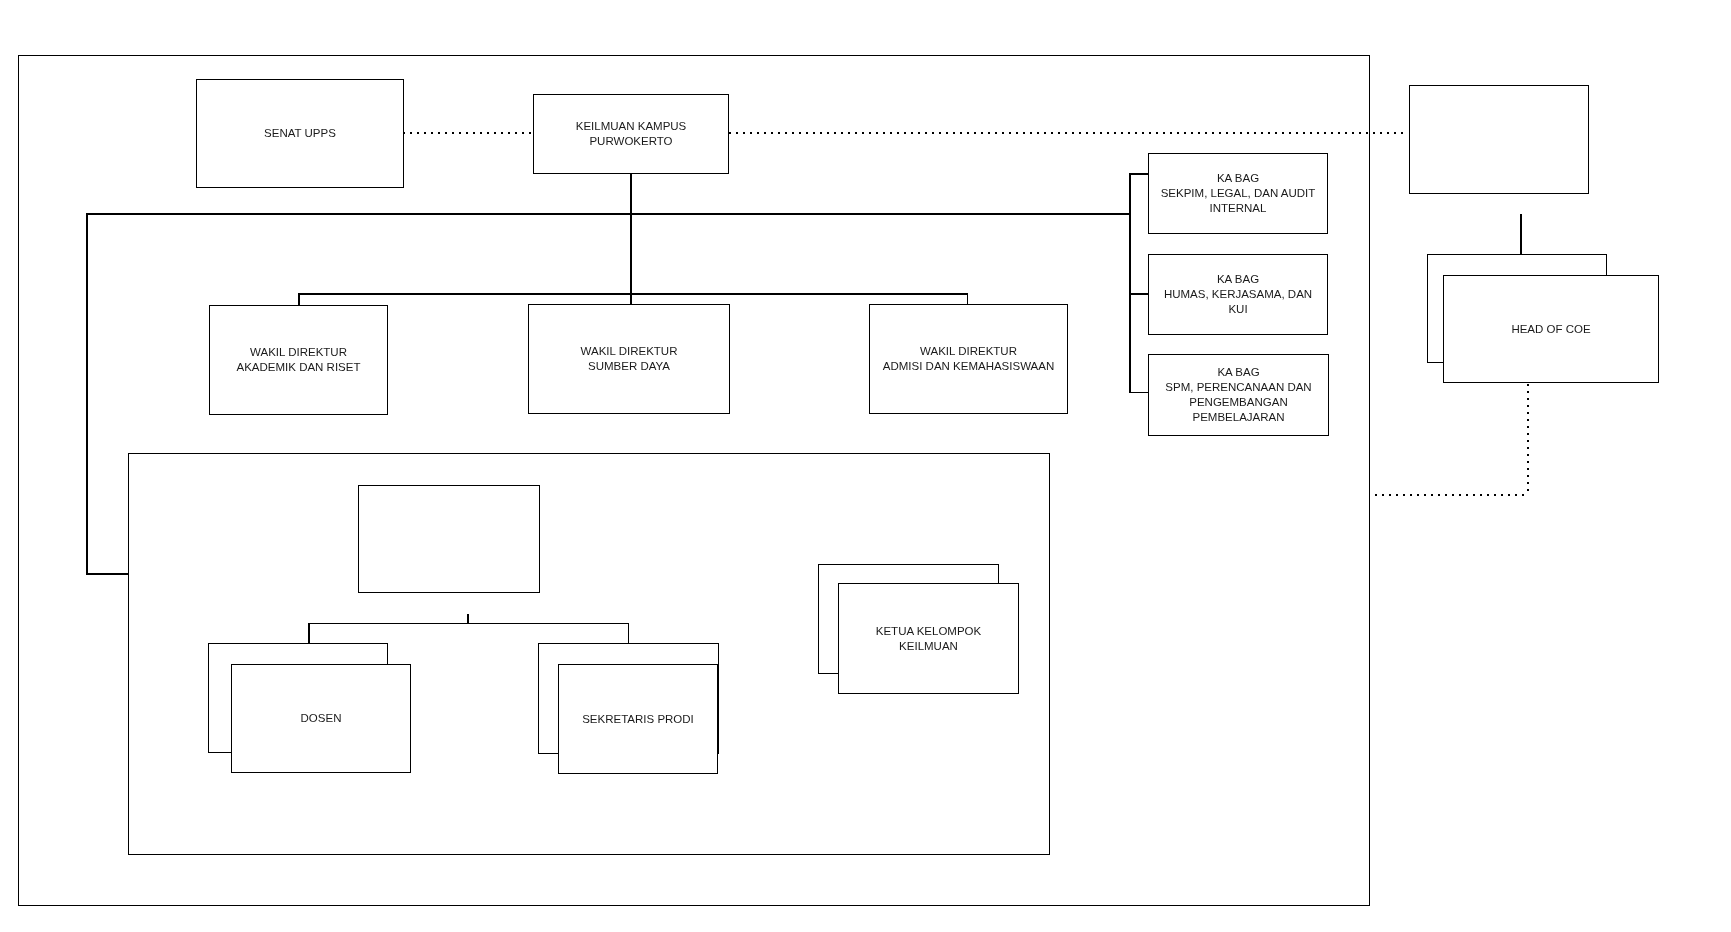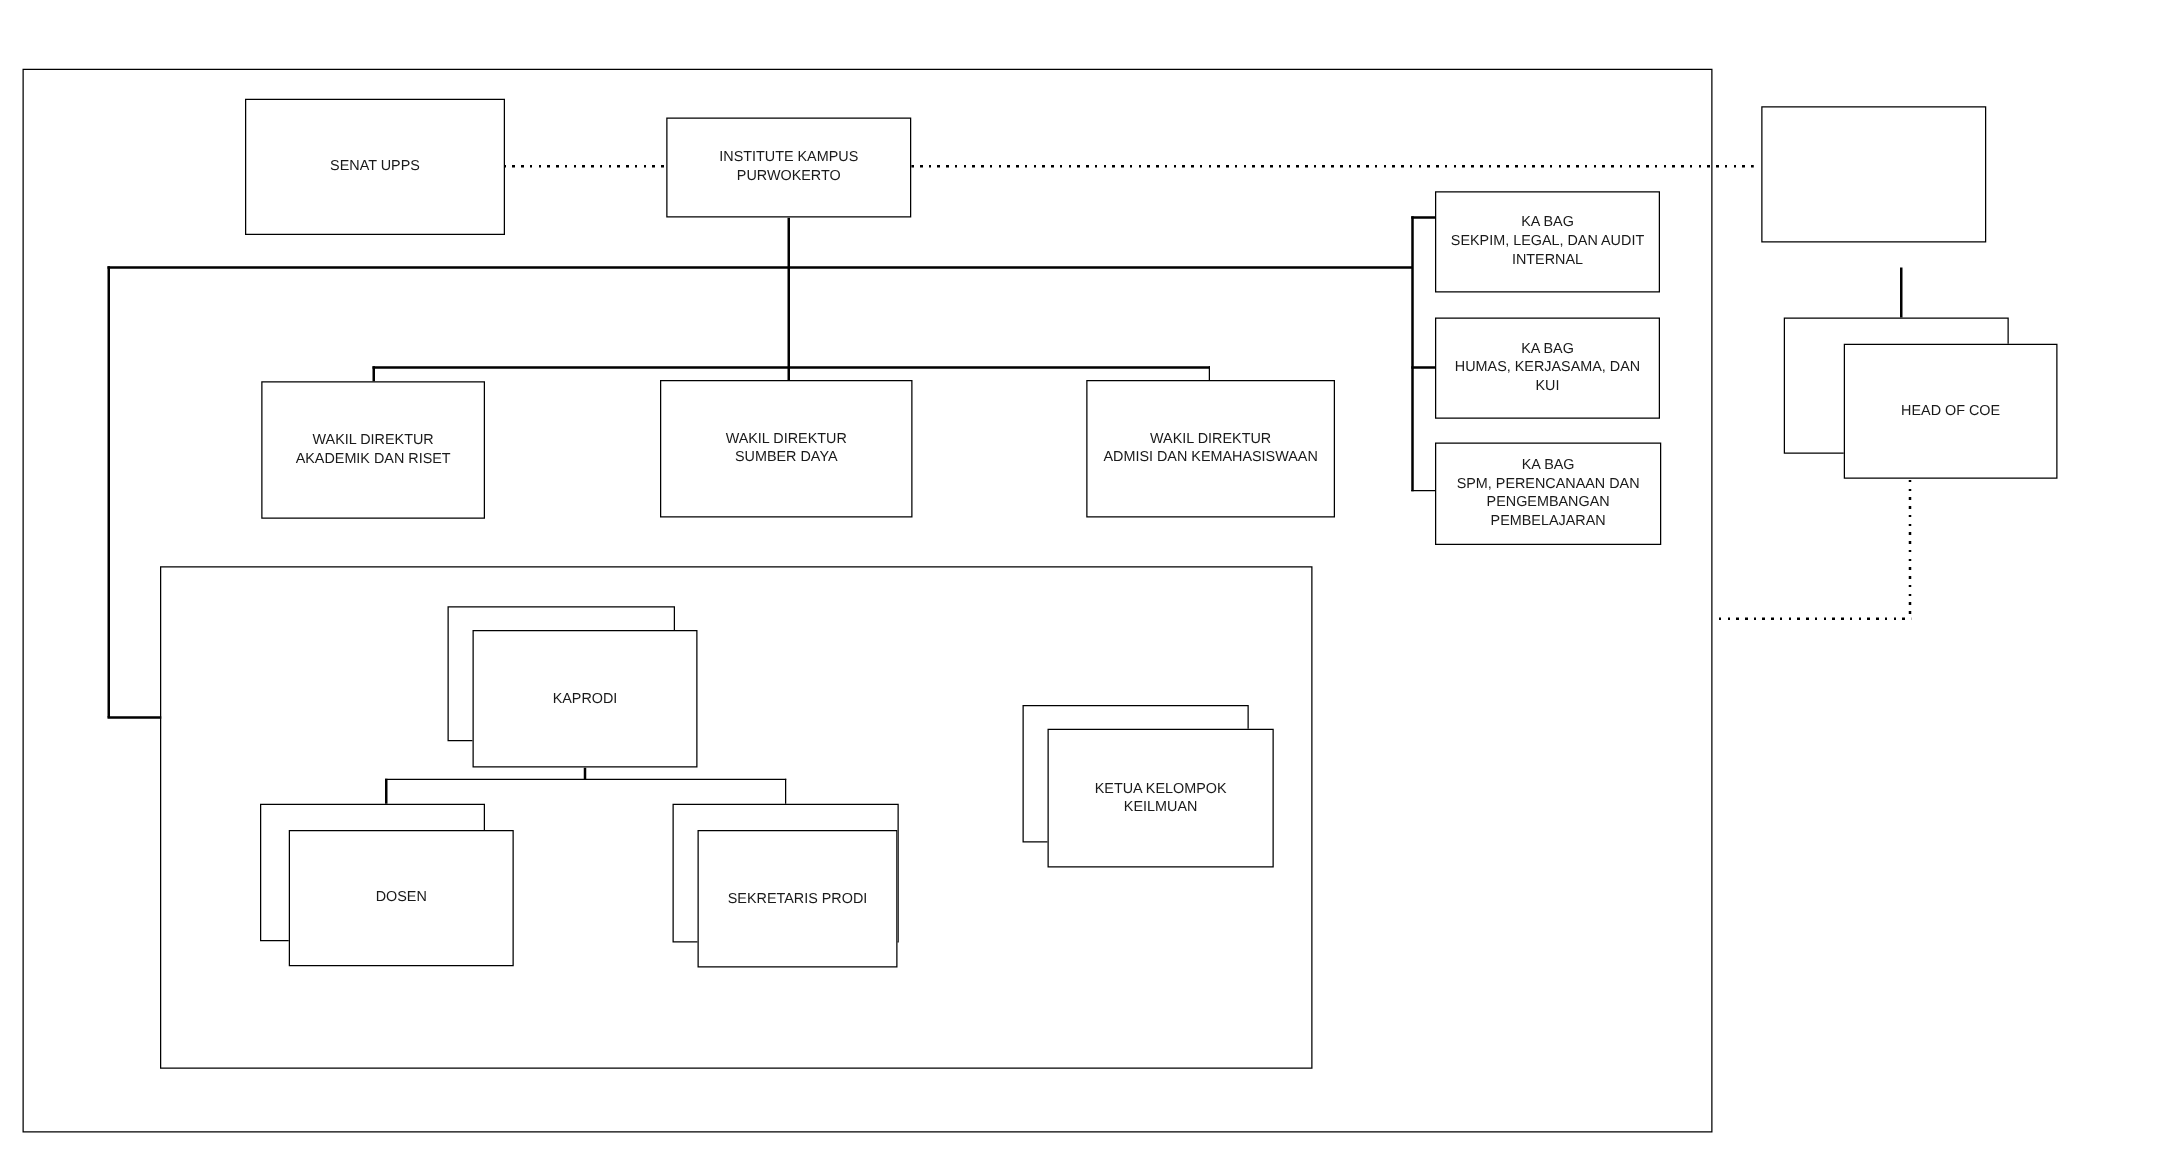--- a/index.html
+++ b/index.html
@@ -78,21 +78,21 @@
   <div class="shadow-box" style="left:358px;top:485px;width:182px;height:108px"></div>
   <div class="shadow-box" style="left:208px;top:643px;width:180px;height:110px"></div>
   <div class="shadow-box" style="left:538px;top:643px;width:181px;height:111px"></div>
   <div class="shadow-box" style="left:818px;top:564px;width:181px;height:110px"></div>
 
   <div class="node" style="left:196px;top:79px;width:208px;height:109px">
     <span class="lbl">SENAT UPPS</span>
   </div>
 
   <div class="node" style="left:533px;top:94px;width:196px;height:80px">
-    <span class="lbl">INSTITUTE KAMPUS
+    <span class="lbl">KEILMUAN KAMPUS
 PURWOKERTO</span>
   </div>
 
   <div class="node" style="left:209px;top:305px;width:179px;height:110px">
     <span class="lbl">WAKIL DIREKTUR
 AKADEMIK DAN RISET</span>
   </div>
 
   <div class="node" style="left:528px;top:304px;width:202px;height:110px">
     <span class="lbl">WAKIL DIREKTUR
@@ -117,27 +117,24 @@
   </div>
 
   <div class="node" style="left:1148px;top:354px;width:181px;height:82px">
     <span class="lbl">KA BAG
 SPM, PERENCANAAN DAN
 PENGEMBANGAN
 PEMBELAJARAN</span>
   </div>
 
 
-  <div class="node" style="left:1475px;top:275px;width:171px;height:108px">
+  <div class="node" style="left:1443px;top:275px;width:216px;height:108px">
     <span class="lbl">HEAD OF COE</span>
   </div>
 
-  <div class="node" style="left:378px;top:504px;width:180px;height:110px">
-    <span class="lbl">KAPRODI</span>
-  </div>
 
   <div class="node" style="left:231px;top:664px;width:180px;height:109px">
     <span class="lbl">DOSEN</span>
   </div>
 
   <div class="node" style="left:558px;top:664px;width:160px;height:110px">
     <span class="lbl">SEKRETARIS PRODI</span>
   </div>
 
   <div class="node" style="left:838px;top:583px;width:181px;height:111px">

